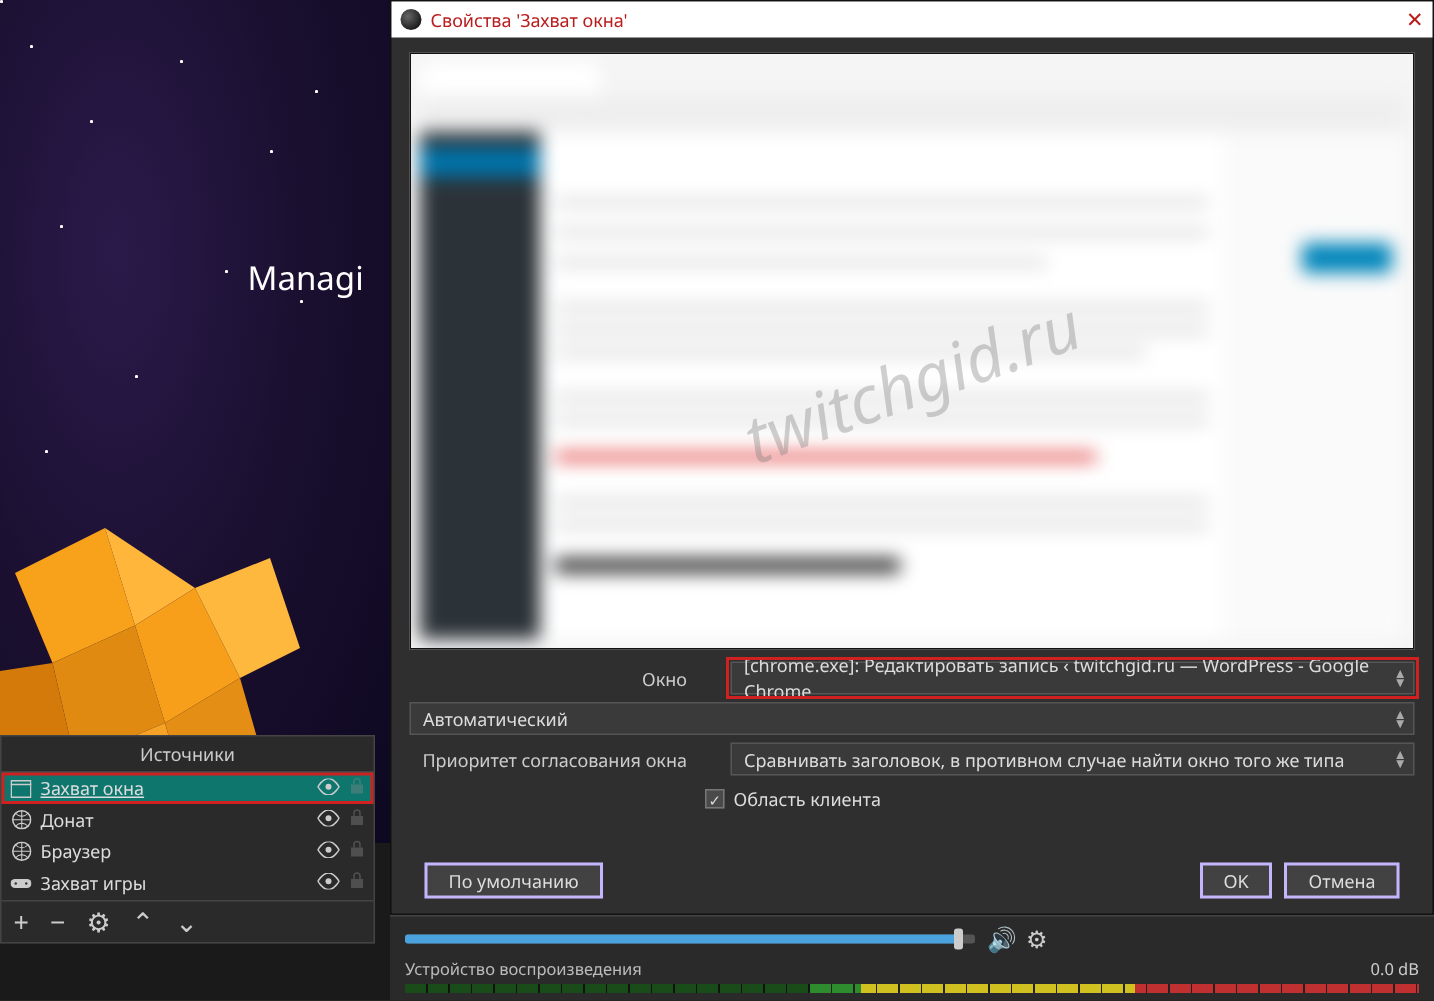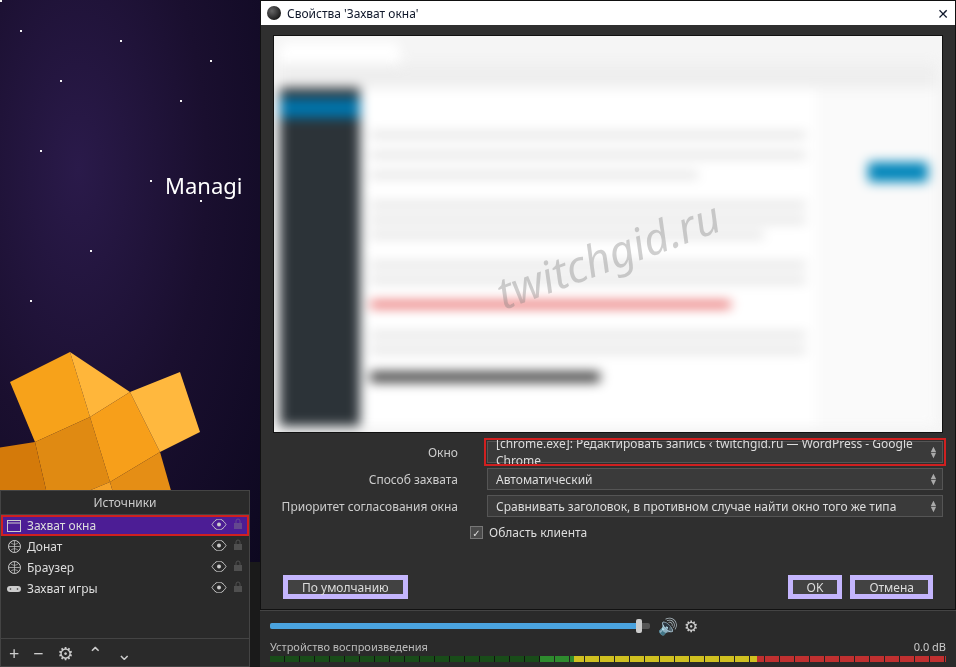--- a/index.html
+++ b/index.html
@@ -9,40 +9,40 @@
   position: absolute; left: 0; top: 0; width: 260px; height: 562px;
   background: radial-gradient(ellipse at 30% 30%, #2a1a4a 0%, #1a0f2f 50%, #0d0820 100%);
   overflow: hidden;
 }
 .stars { position: absolute; inset: 0; }
 .stars::before, .stars::after { content: ""; position: absolute; width: 2px; height: 2px; background: #fff; border-radius: 50%; box-shadow: 20px 30px #fff, 60px 80px #fff, 120px 40px #fff, 180px 100px #fff, 40px 150px #fff, 200px 200px #fff, 90px 250px #fff, 150px 180px #fff, 210px 60px #fff, 30px 300px #fff; }
 .polygon-bunch { position: absolute; left: -30px; bottom: -30px; width: 290px; height: 340px; }
 .managi-text { position: absolute; left: 165px; top: 170px; color: #fff; font-size: 22px; }
 
 .sources-panel {
-  position: absolute; left: 0; top: 490px; width: 250px; height: 177px;
+  position: absolute; left: 0; top: 490px; width: 250px; height: 139px;
   background: #2a2a2a; border: 1px solid #444;
 }
 .sources-header { text-align: center; color: #ccc; font-size: 12px; padding: 3px 0; border-bottom: 1px solid #444; }
 .sources-list { }
 .source-item { display: flex; align-items: center; padding: 2px 6px; color: #ddd; font-size: 12px; gap: 6px; }
-.source-item.selected { background: #4c1d95; outline: 2px solid #d02020; outline-offset: -2px; }
+.source-item.selected { background: #0f766e; outline: 2px solid #d02020; outline-offset: -2px; text-decoration: underline; }
 .source-icon { width: 14px; height: 14px; display: inline-flex; align-items: center; justify-content: center; }
 .source-label { flex: 1; }
 .eye-icon { margin-left: auto; width: 16px; height: 11px; }
 .lock-icon { width: 10px; height: 12px; opacity: 0.4; }
 
 .sources-toolbar { position: absolute; bottom: 0; left: 0; right: 0; height: 28px; display: flex; align-items: center; padding: 0 8px; gap: 14px; color: #ccc; border-top: 1px solid #444; font-size: 18px; }
 .sources-toolbar span { cursor: pointer; }
 
 .dialog {
   position: absolute; left: 260px; top: 0; right: 0; height: 610px;
   background: #2f2f2f; border: 1px solid #111; display: flex; flex-direction: column;
 }
-.titlebar { height: 24px; background: #fff; color: #0f172a; display: flex; align-items: center; padding: 0 6px; font-size: 12px; gap: 6px; }
+.titlebar { height: 24px; background: #fff; color: #b91c1c; display: flex; align-items: center; padding: 0 6px; font-size: 12px; gap: 6px; }
 .titlebar-close { margin-left: auto; font-size: 14px; }
 .obs-circle { width: 14px; height: 14px; border-radius: 50%; background: radial-gradient(circle at 35% 35%, #666, #000); }
 
 .dialog-body { flex: 1; padding: 10px 12px 0 12px; display: flex; flex-direction: column; }
 .preview-box { width: 100%; height: 398px; background: #f5f5f5; border: 1px solid #111; position: relative; overflow: hidden; }
 .preview-blur { position: absolute; inset: 6px; filter: blur(6px); }
 .pb-tab { position: absolute; left: 0; top: 0; width: 120px; height: 22px; background: #fff; border-radius: 6px 6px 0 0; }
 .pb-addr { position: absolute; left: 0; top: 22px; right: 0; height: 24px; background: #eee; }
 .pb-side { position: absolute; left: 0; top: 46px; width: 80px; bottom: 0; background: #2c3338; }
 .pb-side-hi { position: absolute; left: 0; top: 56px; width: 80px; height: 20px; background: #0073aa; }
@@ -56,21 +56,21 @@
 .form-row { display: flex; align-items: center; gap: 29px; font-size: 12px; color: #ddd; }
 .form-label { width: 185px; text-align: right; color: #ccc; }
 .select-like { flex: 1; height: 22px; background: #3a3a3a; border: 1px solid #555; display: flex; align-items: center; padding: 0 8px; color: #ddd; font-size: 12px; position: relative; }
 .select-like.highlighted { outline: 2px solid #d02020; outline-offset: 1px; }
 .updown { position: absolute; right: 4px; top: 50%; transform: translateY(-50%); font-size: 9px; color: #aaa; line-height: 6px; }
 .checkbox-row { display: flex; align-items: center; gap: 6px; font-size: 12px; color: #ddd; margin-left: 197px; margin-top: 2px; }
 .checkbox-box { width: 13px; height: 13px; background: #4a4a4a; border: 1px solid #777; display: inline-flex; align-items: center; justify-content: center; color: #ddd; font-size: 10px; }
 
 .spacer { flex: 1; }
 .dialog-buttons { display: flex; align-items: center; padding: 8px 10px 10px 10px; gap: 8px; }
-.btn { height: 24px; padding: 0 14px; background: #424242; border: 5px solid #c4b5fd; color: #ddd; font-size: 12px; display: inline-flex; align-items: center; justify-content: center; cursor: pointer; margin-top: 16px; }
+.btn { height: 24px; padding: 0 14px; background: #424242; border: 2px solid #c4b5fd; color: #ddd; font-size: 12px; display: inline-flex; align-items: center; justify-content: center; cursor: pointer; margin-top: 16px; }
 .btn-right { margin-left: auto; }
 
 .bottom-mixer {
   position: absolute; left: 260px; top: 610px; right: 0; height: 57px;
   background: #2a2a2a; border-top: 1px solid #444; padding: 4px 10px 0 10px;
 }
 .vol-row { display: flex; align-items: center; gap: 8px; }
 .vol-slider { flex: 0 0 380px; height: 6px; background: #555; position: relative; border-radius: 2px; }
 .vol-fill { position: absolute; left: 0; top: 0; bottom: 0; width: 98%; background: #4aa3df; border-radius: 2px; }
 .vol-thumb { position: absolute; right: 2%; top: -4px; width: 6px; height: 14px; background: #ccc; border-radius: 2px; }
@@ -240,21 +240,20 @@
 
     <div class="form-area">
       <div class="form-row">
         <div class="form-label">Окно</div>
         <div class="select-like highlighted">
           <span>[chrome.exe]: Редактировать запись ‹ twitchgid.ru — WordPress - Google Chrome</span>
           <span class="updown">▲<br>▼</span>
         </div>
       </div>
       <div class="form-row">
-        <div class="form-label">Способ захвата</div>
         <div class="select-like">
           <span>Автоматический</span>
           <span class="updown">▲<br>▼</span>
         </div>
       </div>
       <div class="form-row">
         <div class="form-label">Приоритет согласования окна</div>
         <div class="select-like">
           <span>Сравнивать заголовок, в противном случае найти окно того же типа</span>
           <span class="updown">▲<br>▼</span>

